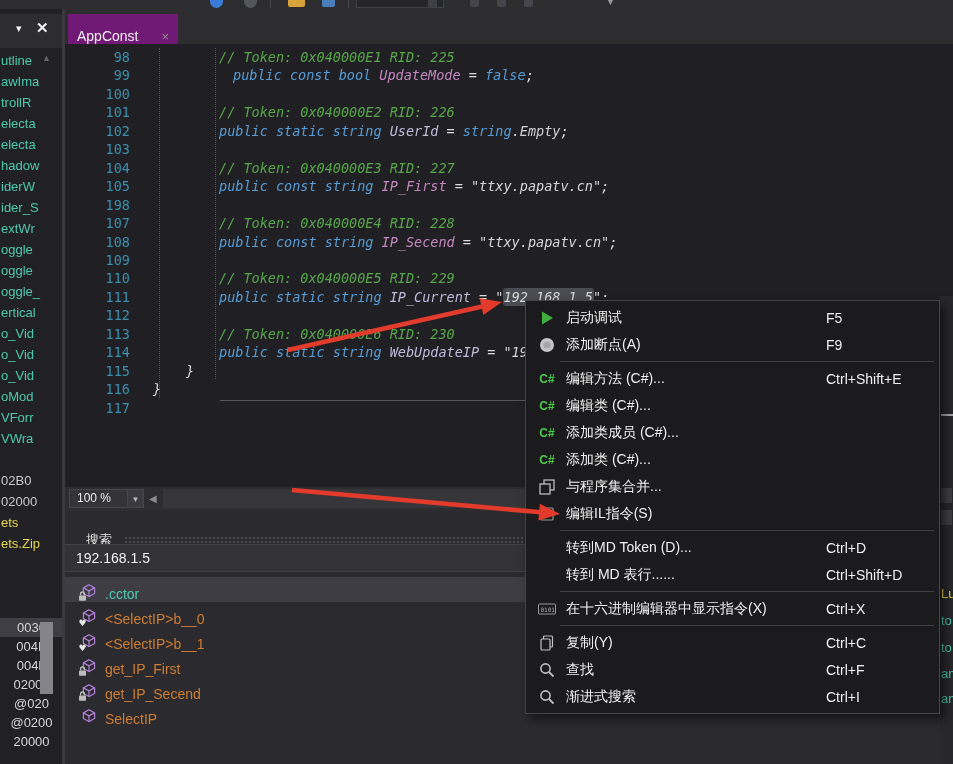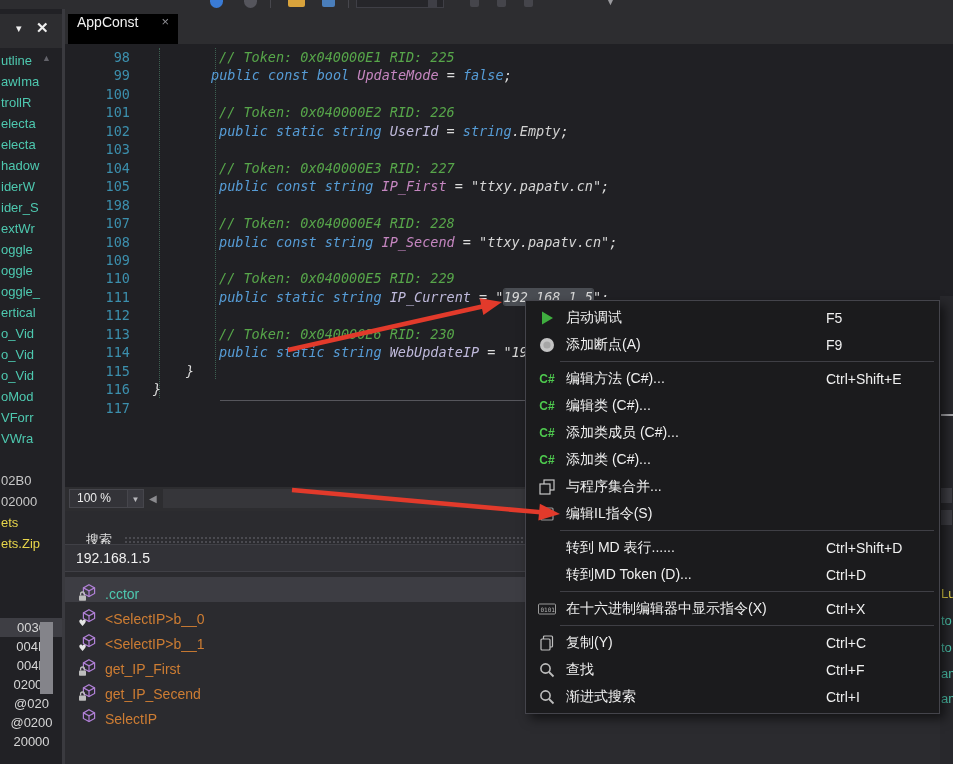--- a/index.html
+++ b/index.html
@@ -26,21 +26,21 @@
   .tree-row { height:21px; line-height:21px; font-size:13px; white-space:nowrap; overflow:hidden; padding-left:1px; cursor:pointer; }
   .c-teal { color:var(--teal); } .c-gray { color:#c8c8c8; } .c-yellow { color:var(--yellow); } .c-orange { color:var(--orange); }
   .tree-up { position:absolute; left:42px; top:44px; font-size:9px; color:#63636a; cursor:pointer; }
   .bottom-list { position:absolute; left:0; top:609px; width:62px;text-align:center; }
   .bl-row { height:19px; line-height:19px; font-size:13px; color:#d6d6d6; white-space:nowrap; overflow:hidden; padding-left:1px; cursor:pointer; }
   .bl-row.sel { background:#3e3e44; }
   .bl-thumb { position:absolute; left:40px; top:613px; width:13px; height:72px; background:#84848a; cursor:grab; }
   .splitter { position:absolute; left:62px; top:9px; width:3px; height:755px; background:#3a3a3f; cursor:col-resize; }
   
   .tabbar { position:absolute; left:65px; top:14px; width:888px; height:30px; background:var(--bg); }
-  .tab { position:absolute; left:3px; top:0; height:30px; width:110px; background:#000000; display:flex; align-items:flex-start; padding:0 9px; cursor:pointer; }
+  .tab { position:absolute; left:3px; top:0; height:30px; width:110px; background:#701a75; display:flex; align-items:flex-end; padding:0 9px; cursor:pointer; }
   .tab-title { font-size:14px; color:#f2f2f2; flex:1; }
   .tab-close { font-size:13px; color:#8f8f95; cursor:pointer; }
   
   .editor { position:absolute; left:65px; top:44px; width:888px; height:443px; background:var(--editorBg); overflow:hidden; font-family:"DejaVu Sans Mono", monospace; }
   .guide { position:absolute; width:0; border-left:1px dotted #3d6152; }
   .code-row { position:absolute; left:0; height:19px; line-height:19px; white-space:pre; font-size:13.5px; }
   .gutter { position:absolute; left:0; width:65px; text-align:right; color:var(--lineNum); }
   .code { position:absolute;font-style:italic; }
   .tk-cm { color:var(--comment); } .tk-kw { color:var(--keyword); }
   .tk-fld { color:var(--field); } .tk-sfld { color:var(--staticField); }
@@ -151,21 +151,21 @@
       <span class="tab-title">AppConst</span>
       <span class="tab-close">×</span>
     </div>
   </div>
 
   <div class="editor" id="editor">
     <div class="guide" style="left:94px;top:4px;height:350px;"></div>
     <div class="guide" style="left:150px;top:4px;height:331px;"></div>
     <div id="code-lines">
         <div class="code-row" style="top: 4px;"><span class="gutter">98</span><span class="code" style="left: 154px;"><span class="tk-cm">// Token: 0x040000E1 RID: 225</span></span></div>
-        <div class="code-row" style="top: 22.45px;"><span class="gutter">99</span><span class="code" style="left: 146px;"><span class="tk-kw">public const bool </span><span class="tk-fld">UpdateMode</span><span class="tk-pn"> = </span><span class="tk-kw">false</span><span class="tk-pn">;</span></span></div>
+        <div class="code-row" style="top: 22.45px;"><span class="gutter">99</span><span class="code" style="left: 168px;"><span class="tk-kw">public const bool </span><span class="tk-fld">UpdateMode</span><span class="tk-pn"> = </span><span class="tk-kw">false</span><span class="tk-pn">;</span></span></div>
         <div class="code-row" style="top: 40.9px;"><span class="gutter">100</span><span class="code" style="left: 154px;"></span></div>
         <div class="code-row" style="top: 59.35px;"><span class="gutter">101</span><span class="code" style="left: 154px;"><span class="tk-cm">// Token: 0x040000E2 RID: 226</span></span></div>
         <div class="code-row" style="top: 77.8px;"><span class="gutter">102</span><span class="code" style="left: 154px;"><span class="tk-kw">public static string </span><span class="tk-sfld">UserId</span><span class="tk-pn"> = </span><span class="tk-kw">string</span><span class="tk-pn">.</span><span class="tk-prop">Empty</span><span class="tk-pn">;</span></span></div>
         <div class="code-row" style="top: 96.25px;"><span class="gutter">103</span><span class="code" style="left: 154px;"></span></div>
         <div class="code-row" style="top: 114.7px;"><span class="gutter">104</span><span class="code" style="left: 154px;"><span class="tk-cm">// Token: 0x040000E3 RID: 227</span></span></div>
         <div class="code-row" style="top: 133.15px;"><span class="gutter">105</span><span class="code" style="left: 154px;"><span class="tk-kw">public const string </span><span class="tk-fld">IP_First</span><span class="tk-pn"> = </span><span class="tk-str">"ttxy.papatv.cn"</span><span class="tk-pn">;</span></span></div>
         <div class="code-row" style="top: 151.6px;"><span class="gutter">198</span><span class="code" style="left: 154px;"></span></div>
         <div class="code-row" style="top: 170.05px;"><span class="gutter">107</span><span class="code" style="left: 154px;"><span class="tk-cm">// Token: 0x040000E4 RID: 228</span></span></div>
         <div class="code-row" style="top: 188.5px;"><span class="gutter">108</span><span class="code" style="left: 154px;"><span class="tk-kw">public const string </span><span class="tk-fld">IP_Secend</span><span class="tk-pn"> = </span><span class="tk-str">"ttxy.papatv.cn"</span><span class="tk-pn">;</span></span></div>
         <div class="code-row" style="top: 206.95px;"><span class="gutter">109</span><span class="code" style="left: 154px;"></span></div>
@@ -348,27 +348,27 @@
               <line x1="5" y1="7" x2="13" y2="7"></line>
               <line x1="5" y1="10" x2="13" y2="10"></line>
             </g>
           </svg>
         </span>
         <span class="mi-label">编辑IL指令(S)</span>
       </div>
       <div class="menu-sep"></div>
       <div class="menu-item">
         <span class="mi-icon"></span>
+        <span class="mi-label">转到MD Token (D)...</span>
+        <span class="mi-short">Ctrl+D</span>
+      </div>
+      <div class="menu-item">
+        <span class="mi-icon"></span>
         <span class="mi-label">转到 MD 表行......</span>
         <span class="mi-short">Ctrl+Shift+D</span>
-      </div>
-      <div class="menu-item">
-        <span class="mi-icon"></span>
-        <span class="mi-label">转到MD Token (D)...</span>
-        <span class="mi-short">Ctrl+D</span>
       </div>
       <div class="menu-sep"></div>
       <div class="menu-item">
         <span class="mi-icon">
           <svg width="18" height="18" viewBox="0 0 18 18">
             <rect x="0.5" y="4" width="17" height="10" rx="1" fill="none" stroke="#9a9a9a"></rect>
             <text x="2.5" y="11.5" font-size="6" fill="#b4b4b4" font-family="DejaVu Sans Mono, monospace">0101</text>
           </svg>
         </span>
         <span class="mi-label">在十六进制编辑器中显示指令(X)</span>

